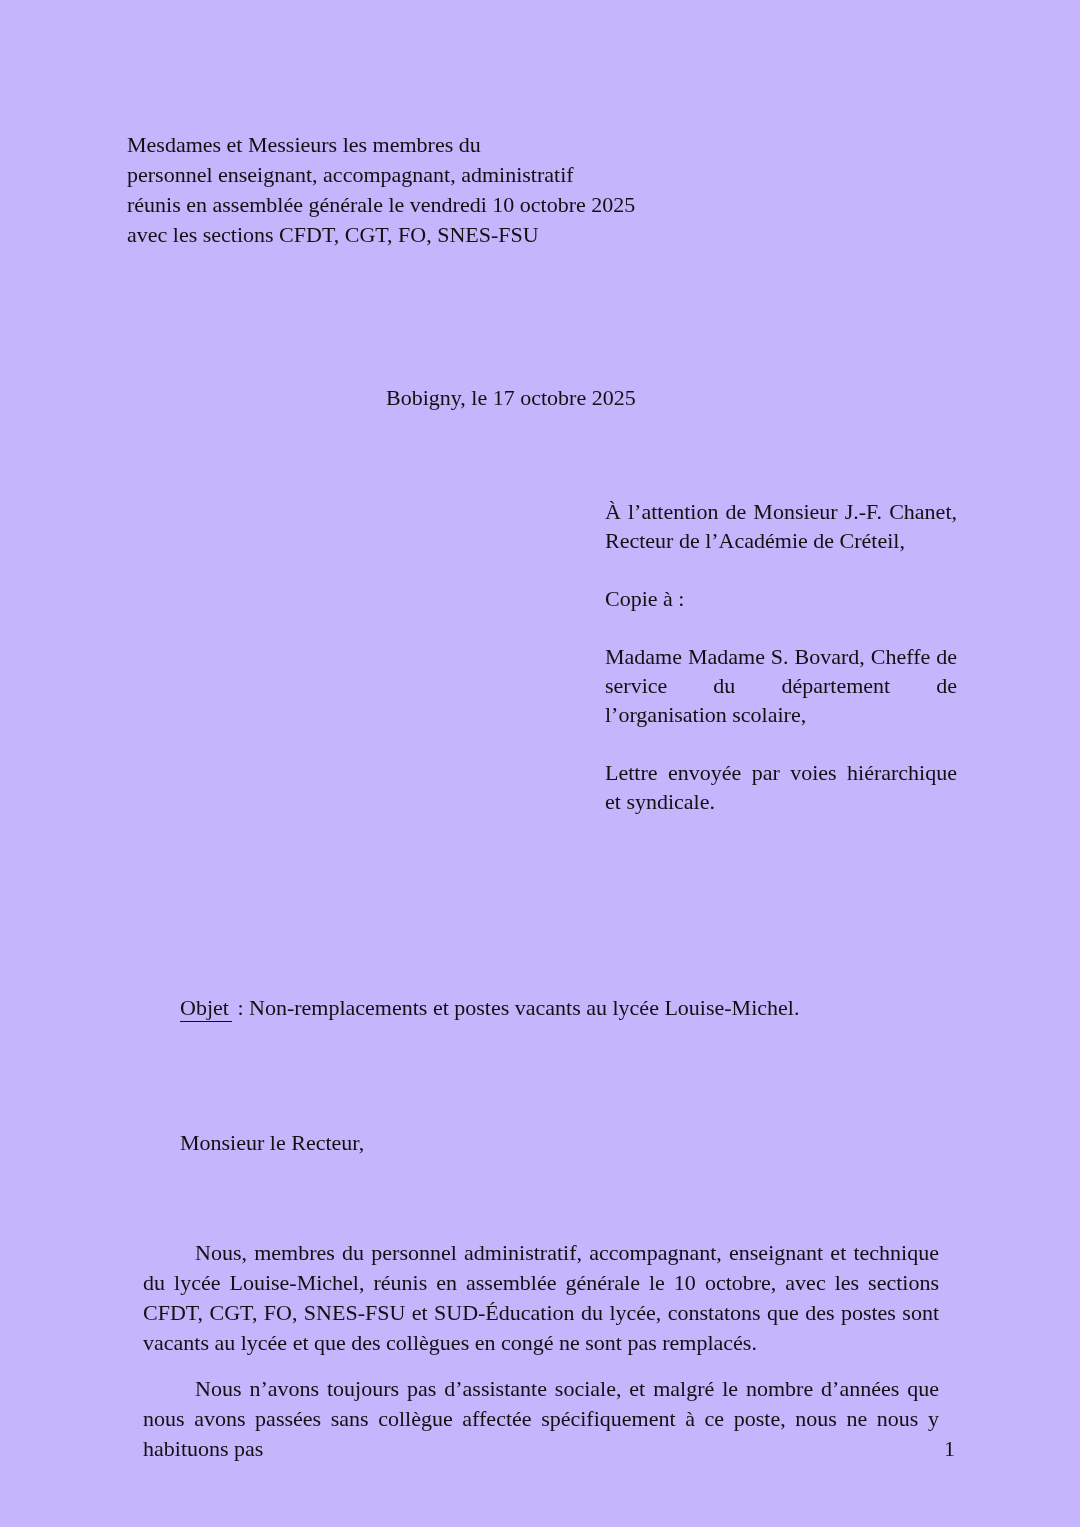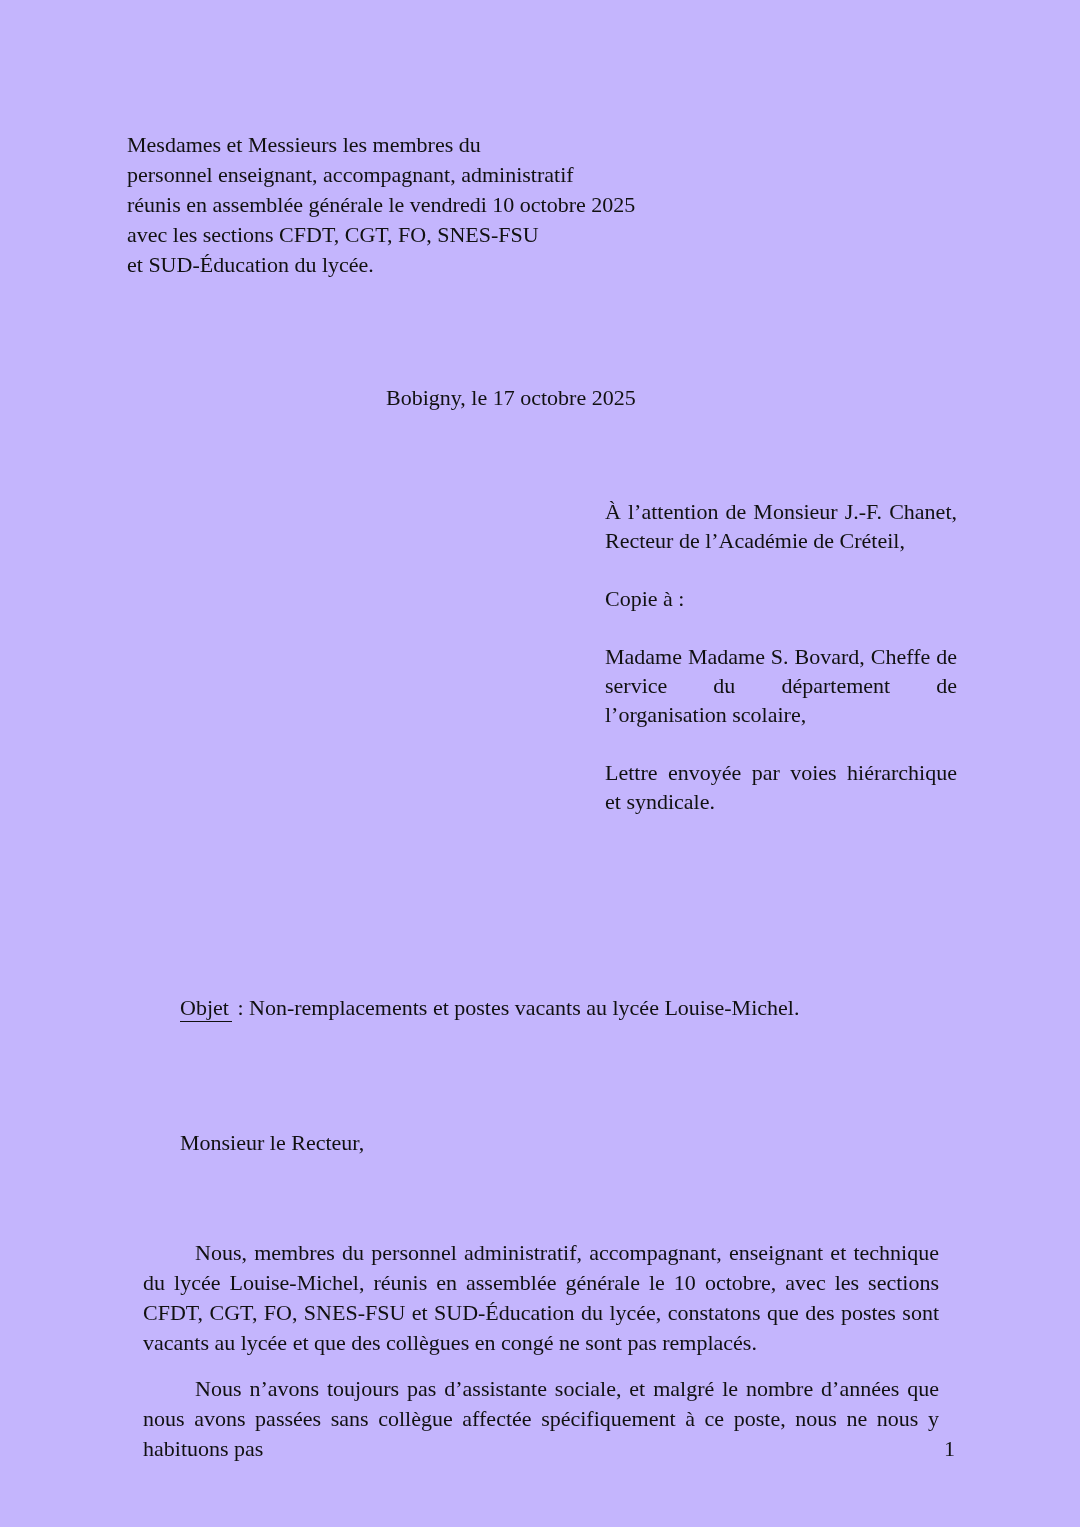--- a/index.html
+++ b/index.html
@@ -85,21 +85,20 @@
 </head>
 <body>
 
 <div class="page">
 
   <div class="sender">
     <div>Mesdames et Messieurs les membres du</div>
     <div>personnel enseignant, accompagnant, administratif</div>
     <div>réunis en assemblée générale le vendredi 10 octobre 2025</div>
     <div>avec les sections CFDT, CGT, FO, SNES-FSU</div>
-    <div>et SUD-Éducation du lycée.</div>
   </div>
 
   <div class="dateline">Bobigny, le 17 octobre 2025</div>
 
   <div class="recipient">
     <p>À l’attention de Monsieur J.-F. Chanet, Recteur de l’Académie de Créteil,</p>
     <p>Copie à :</p>
     <p>Madame Madame S. Bovard, Cheffe de service du département de l’organisation scolaire,</p>
     <p>Lettre envoyée par voies hiérarchique et syndicale.</p>
   </div>

